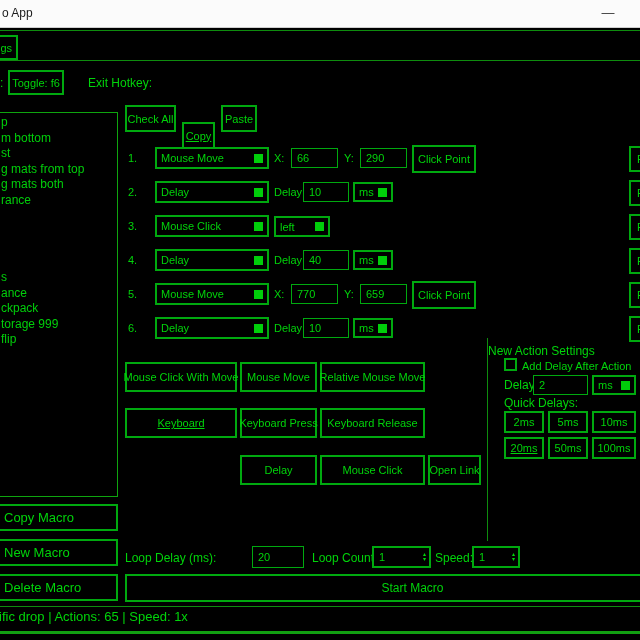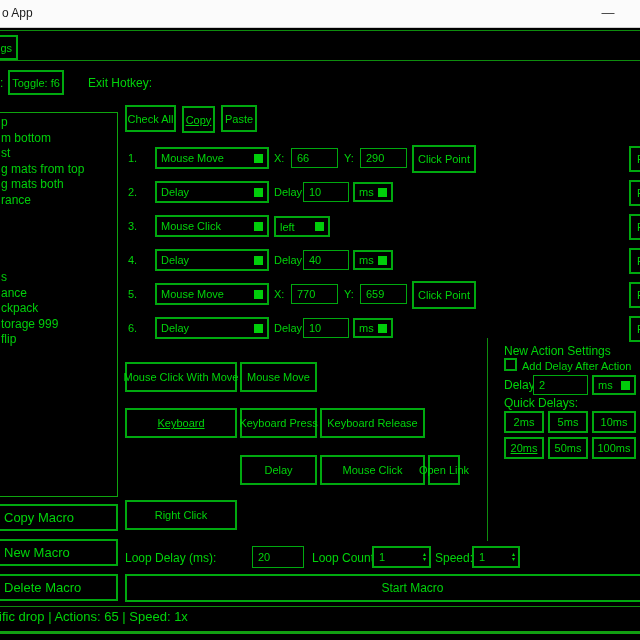--- a/index.html
+++ b/index.html
@@ -89,21 +89,21 @@
       <div class="list-item"></div>
       <div class="list-item">s</div>
       <div class="list-item">ance</div>
       <div class="list-item">ckpack</div>
       <div class="list-item">torage 999</div>
       <div class="list-item">flip</div>
     </div>
   </div>
 
   <div class="abs btn" style="left:125px;top:105px;width:51px;height:27px;">Check All</div>
-  <div class="abs btn" style="left:182px;top:106px;width:33px;height:27px;text-decoration:underline;">Copy</div>
+  <div class="abs btn" style="left:182px;top:122px;width:33px;height:27px;text-decoration:underline;">Copy</div>
   <div class="abs btn" style="left:221px;top:105px;width:36px;height:27px;">Paste</div>
 
   <div class="abs" style="left:0;top:147px;width:640px;height:24px;">
     <div class="abs rnum" style="left:128px;top:5px;">1.</div>
     <div class="abs combo" style="left:155px;top:0;width:114px;">
       <span class="combo-text">Mouse Move</span>
       <span class="combo-sq"></span>
     </div>
     <div class="abs g11" style="left:274px;top:5px;">X:</div>
     <div class="abs tinput" style="left:291px;top:1px;width:47px;">
@@ -196,32 +196,32 @@
       <span class="combo-text">ms</span>
       <span class="combo-sq"></span>
     </div>
     <div class="abs btn" style="left:629px;top:-1px;width:54px;height:26px;justify-content:flex-start;padding-left:6px;">R</div>
   </div>
 
   <div class="abs vline" style="left:487px;top:338px;height:203px;"></div>
 
   <div class="abs btn" style="left:125px;top:362px;width:112px;height:30px;">Mouse Click With Move</div>
   <div class="abs btn" style="left:240px;top:362px;width:77px;height:30px;">Mouse Move</div>
+  <div class="abs btn" style="left:320px;top:362px;width:105px;height:30px;">Relative Mouse Move</div>
 
   <div class="abs btn" style="left:125px;top:408px;width:112px;height:30px;text-decoration:underline;">Keyboard</div>
   <div class="abs btn" style="left:320px;top:408px;width:105px;height:30px;">Keyboard Release</div>
   <div class="abs btn" style="left:240px;top:408px;width:77px;height:30px;">Keyboard Press</div>
 
   <div class="abs btn" style="left:240px;top:455px;width:77px;height:30px;">Delay</div>
   <div class="abs btn" style="left:320px;top:455px;width:105px;height:30px;">Mouse Click</div>
-  <div class="abs btn" style="left:428px;top:455px;width:32px;height:30px;">Open Link</div>
-
-  <div class="abs btn" style="left:125px;top:500px;width:112px;height:30px;">Right Click</div>
-
-  <div class="abs g" style="left:504px;top:344px;">New Action Settings</div>
+  <div class="abs btn" style="left:428px;top:455px;width:53px;height:30px;">Open Link</div>
+
+
+  <div class="abs g" style="left:488px;top:344px;">New Action Settings</div>
   <div class="abs chk" style="left:504px;top:358px;"></div>
   <div class="abs g11" style="left:522px;top:360px;">Add Delay After Action</div>
   <div class="abs g" style="left:504px;top:378px;">Delay:</div>
   <div class="abs tinput" style="left:533px;top:375px;width:55px;height:20px;">
       <span>2</span>
     </div>
   <div class="abs combo" style="left:592px;top:375px;width:44px;height:20px;">
     <span class="combo-text">ms</span>
     <span class="combo-sq"></span>
   </div>

